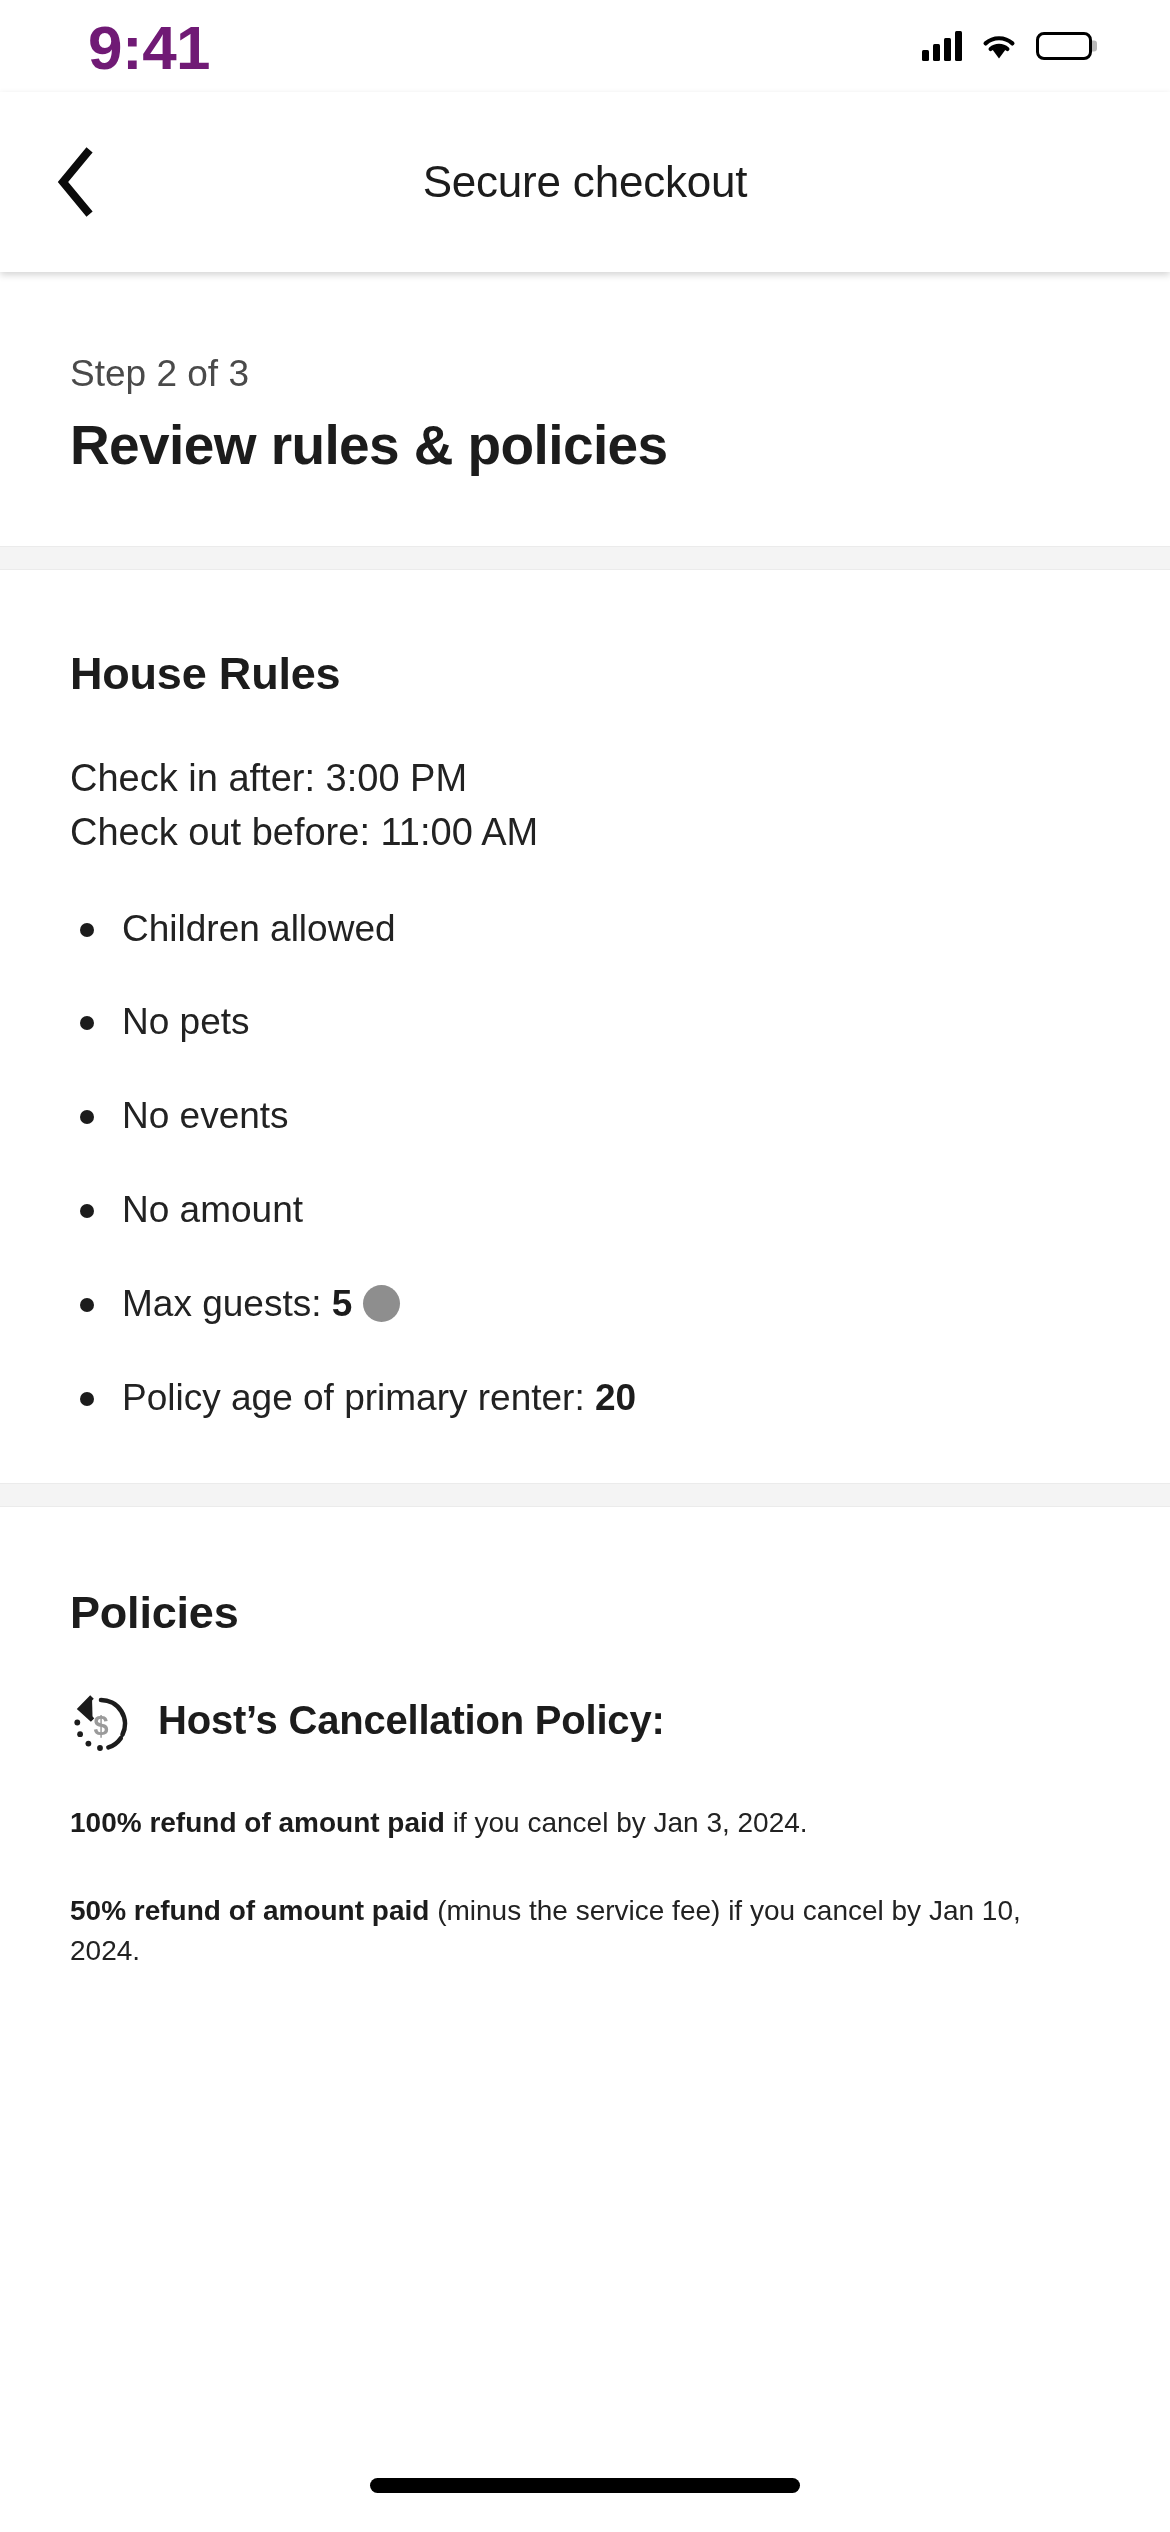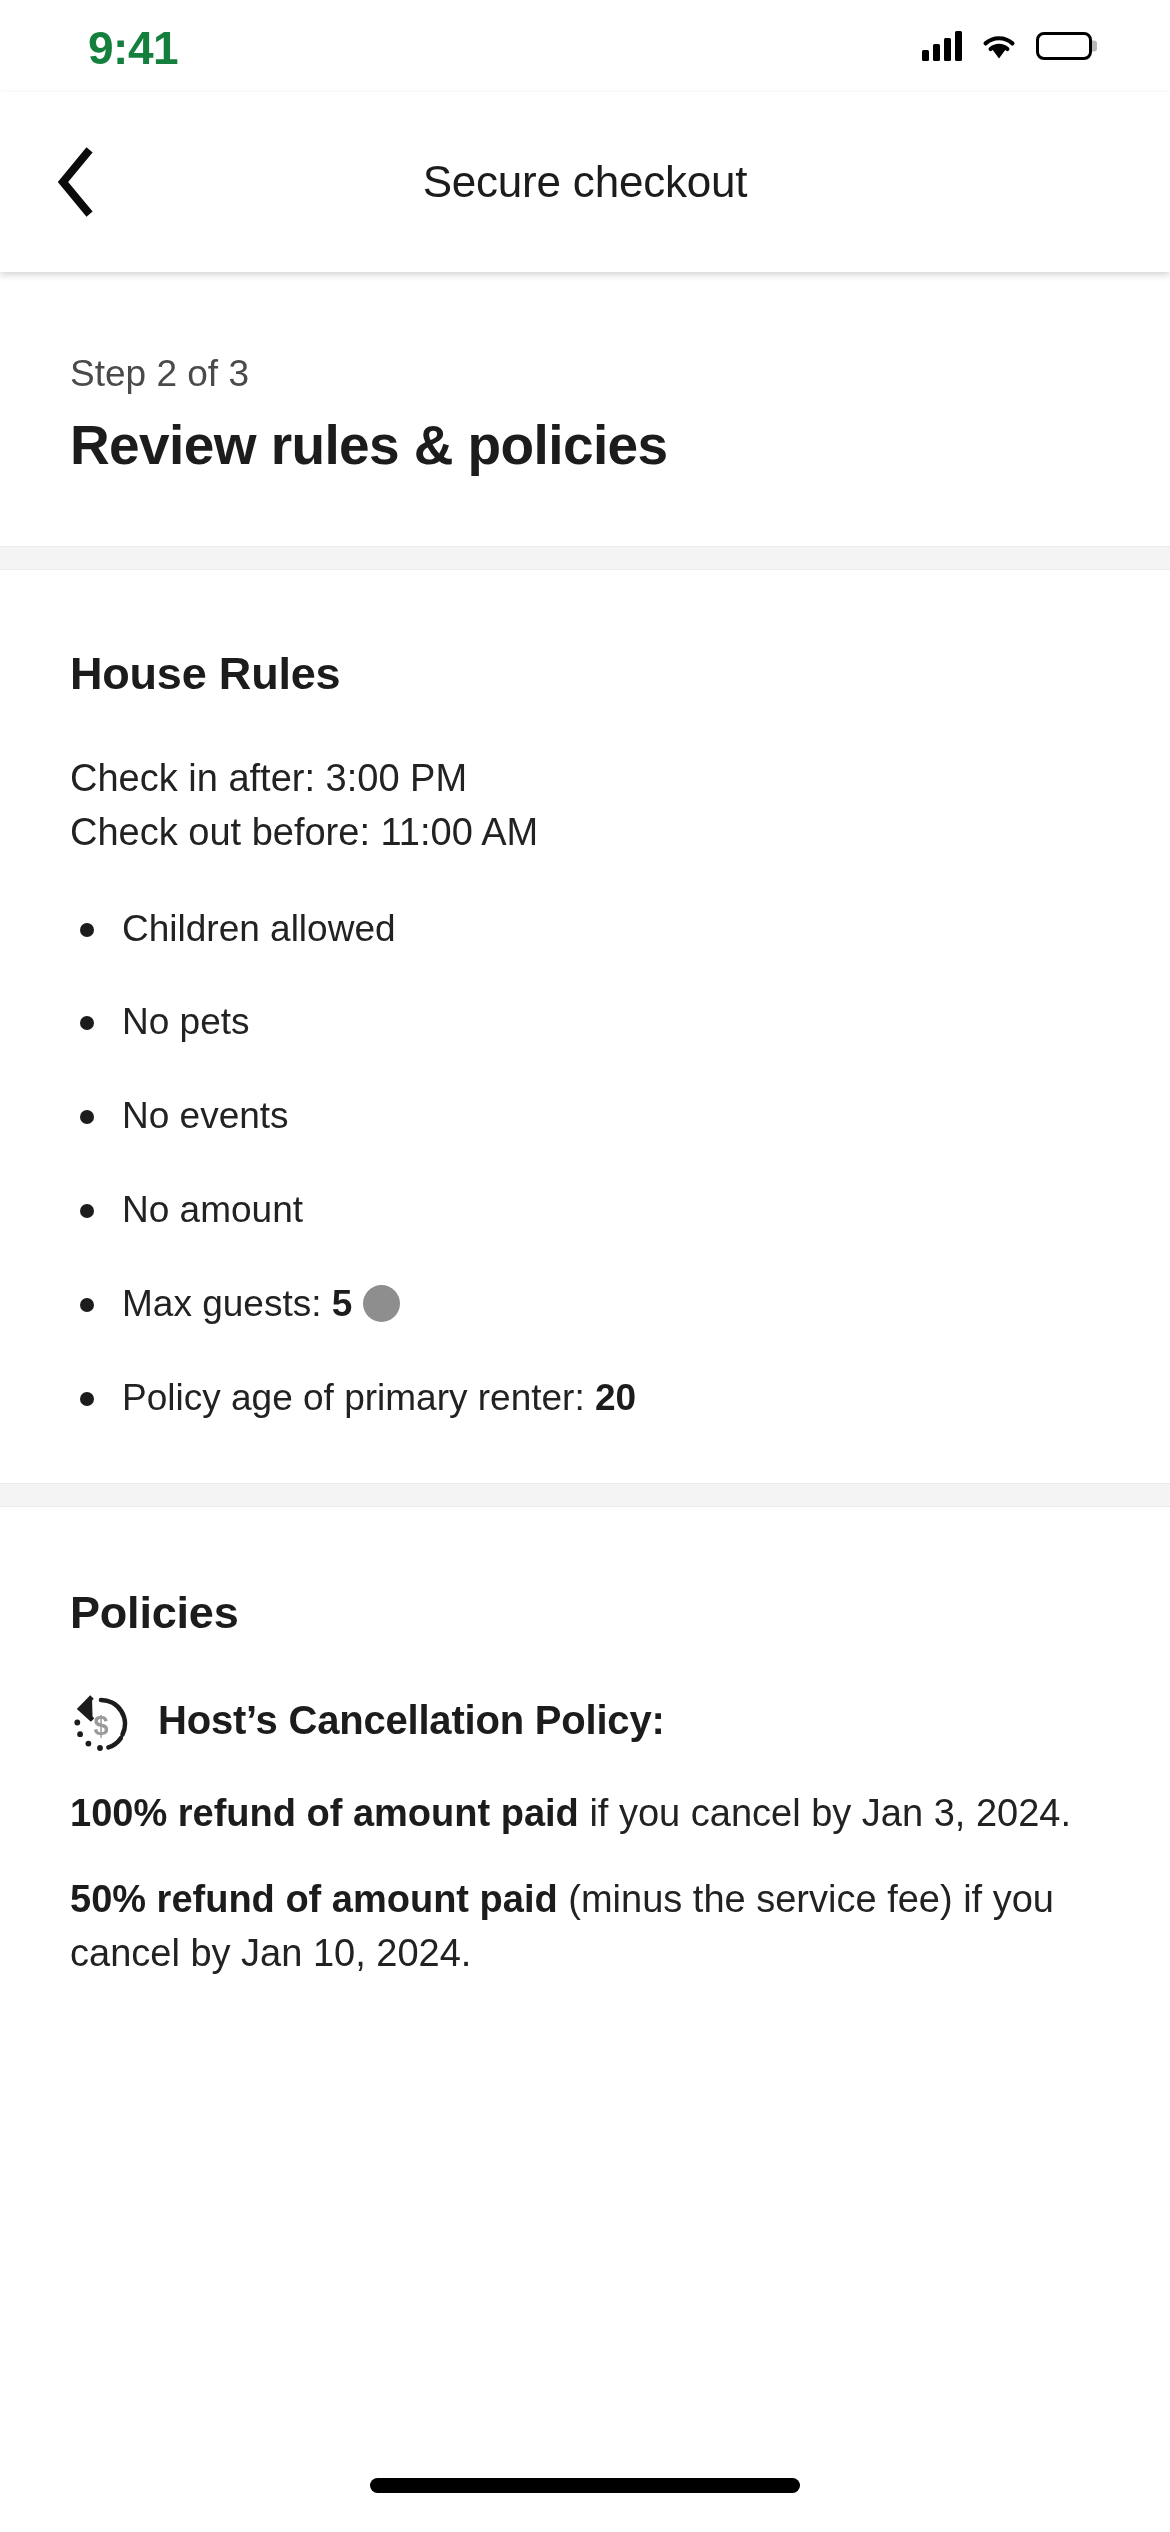--- a/index.html
+++ b/index.html
@@ -21,24 +21,24 @@
   .statusbar {
     position:relative;
     height:92px;
     display:flex;
     align-items:center;
     justify-content:space-between;
     padding:0 78px 0 88px;
     background:#ffffff;
   }
   .sb-time {
-    font-size:46px;
+    font-size:62px;
     font-weight:700;
     letter-spacing:-0.5px;
-    color:#15803d;
+    color:#701a75;
     line-height:1;
     padding-top:4px;
   }
   .sb-right {
     display:flex;
     align-items:center;
     gap:18px;
   }
   .sig { display:flex; align-items:flex-end; gap:4px; height:30px; }
   .sig i { display:block; width:7px; background:#000; border-radius:1.5px; }
@@ -171,24 +171,24 @@
   }
   .policy-head{
     font-size:40px;
     font-weight:700;
     color:#1c1c1c;
     letter-spacing:-0.2px;
     line-height:1.25;
     padding-top:4px;
   }
   .policy-para{
-    font-size:38px;
+    font-size:28px;
     color:#222222;
     line-height:1.42;
-    margin-top:32px;
+    margin-top:48px;
     max-width:1010px;
   }
   .policy-para b{ font-weight:700; color:#1c1c1c; }
 
   
   .cursor{
     position:absolute;
     left:363px; top:1285px;
     width:37px; height:37px;
     border-radius:50%;

